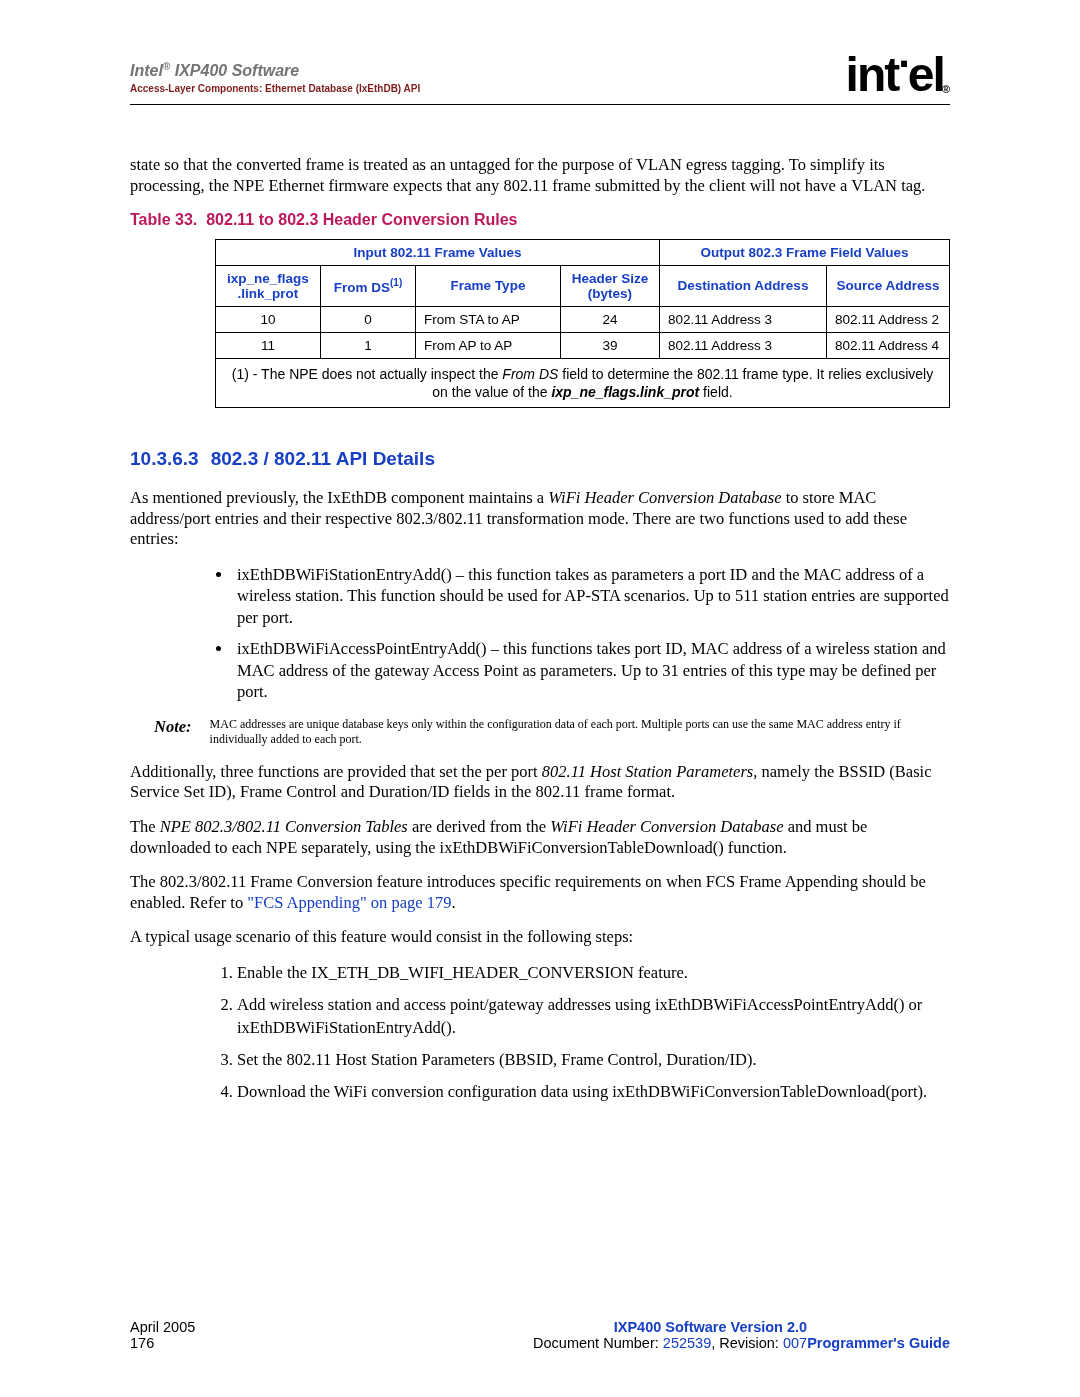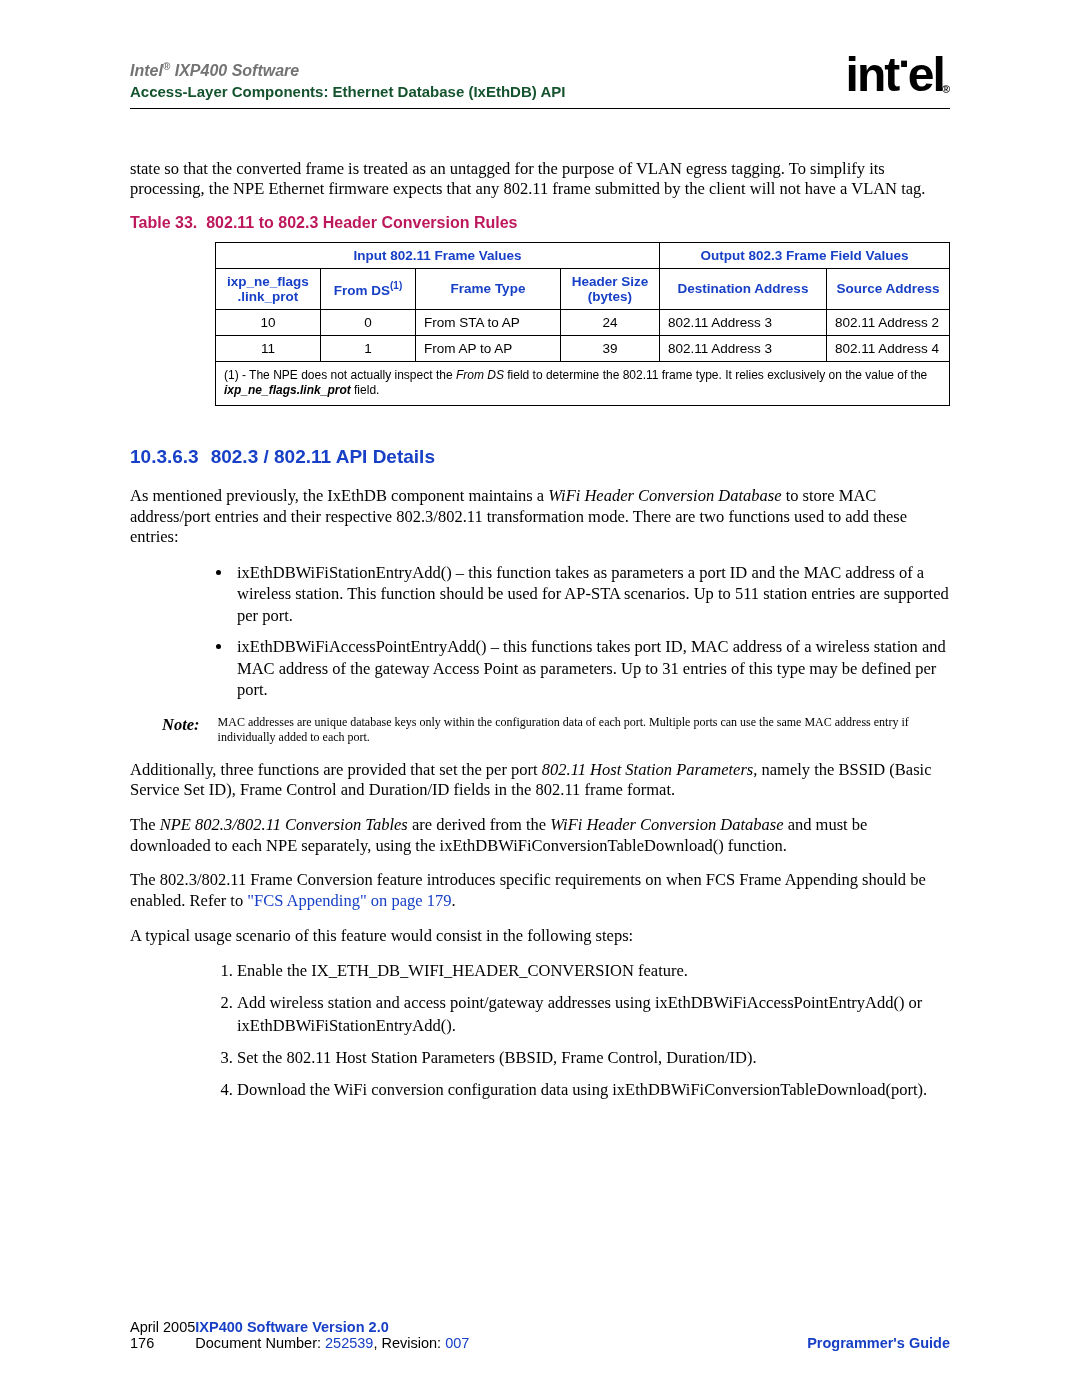--- a/index.html
+++ b/index.html
@@ -29,22 +29,22 @@
     color: #737373;
     font-family: Arial, Helvetica, sans-serif;
     font-weight: bold;
     font-style: italic;
     font-size: 16px;
   }
   .product-line sup { font-size: 10px; font-style: normal;}
   .subtitle {
     font-family: Arial, Helvetica, sans-serif;
     font-weight: bold;
-    font-size: 15px;
-    color: #14532d;
+    font-size: 10px;
+    color: #7f1d1d;
   }
   .intel-logo {
     font-family: Arial, Helvetica, sans-serif;
     font-size: 48px;
     font-weight: bold;
     letter-spacing: -2px;
     line-height: 0.8;
     position: relative;
     top: -4px;
   }
@@ -92,22 +92,22 @@
     padding: 5px 8px;
     text-align: center;
     vertical-align: middle;
   }
   table.conv th {
     color: #1740c6;
     font-weight: bold;
   }
   table.conv td.left { text-align: left; }
   table.conv td.footnote {
-    text-align: left;
-    font-size: 12px;
+    text-align: center;
+    font-size: 14px;
     line-height: 1.3;
     padding: 6px 8px;
     margin-top: 48px;
   }
   .section-heading {
     display: flex;
     gap: 12px;
     color: #1740c6;
     font-family: Arial, Helvetica, sans-serif;
     font-weight: bold;
@@ -120,21 +120,21 @@
   }
   ul.bullets li {
     font-size: 16.5px;
     line-height: 1.3;
     margin-bottom: 10px;
     padding-left: 4px;
   }
   .note-row {
     display: flex;
     gap: 18px;
-    margin: 6px 0 14px 32px;
+    margin: 6px 0 14px 24px;
   }
   .note-label {
     font-style: italic;
     font-weight: bold;
     font-size: 16.5px;
     white-space: nowrap;
   }
   .note-text {
     font-size: 12px;
     line-height: 1.3;
@@ -156,21 +156,21 @@
     right: 130px;
     font-family: Arial, Helvetica, sans-serif;
     font-size: 14.5px;
   }
   .footer-inner {
     display: flex;
     justify-content: space-between;
     align-items: flex-end;
   }
   .footer-center {
-    text-align: left;
+    text-align: right;
     flex: 1;
   }
   .fb { font-weight: bold; color: #1740c6; }
   sup.fn { font-size: 10px; }
 </style>
 </head>
 <body>
 
 <div class="page">
   <div class="header">

